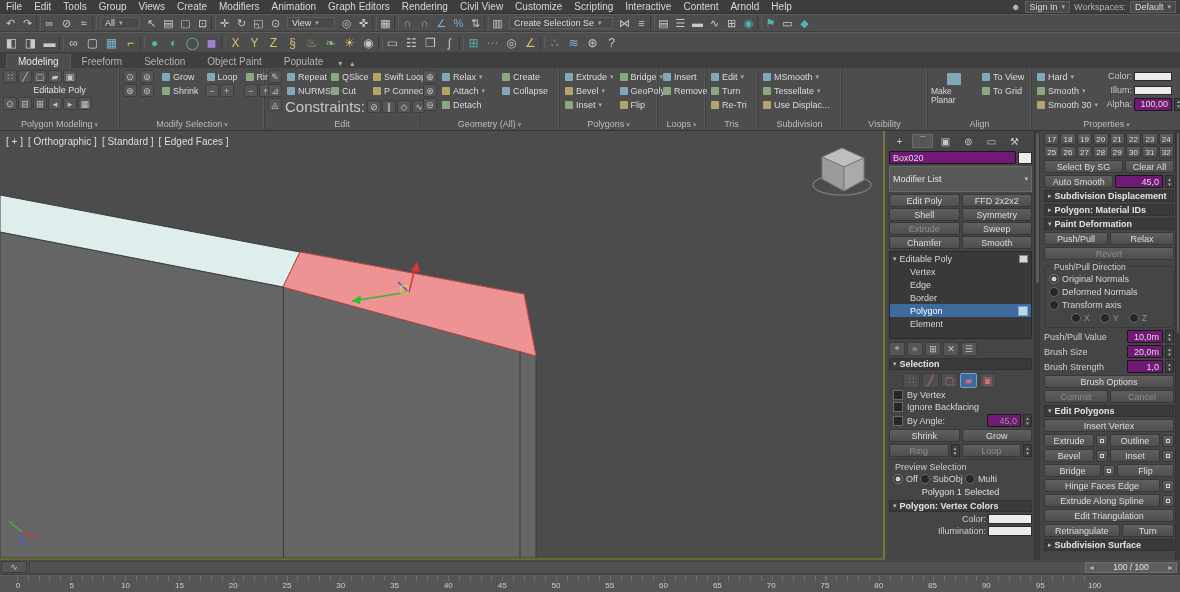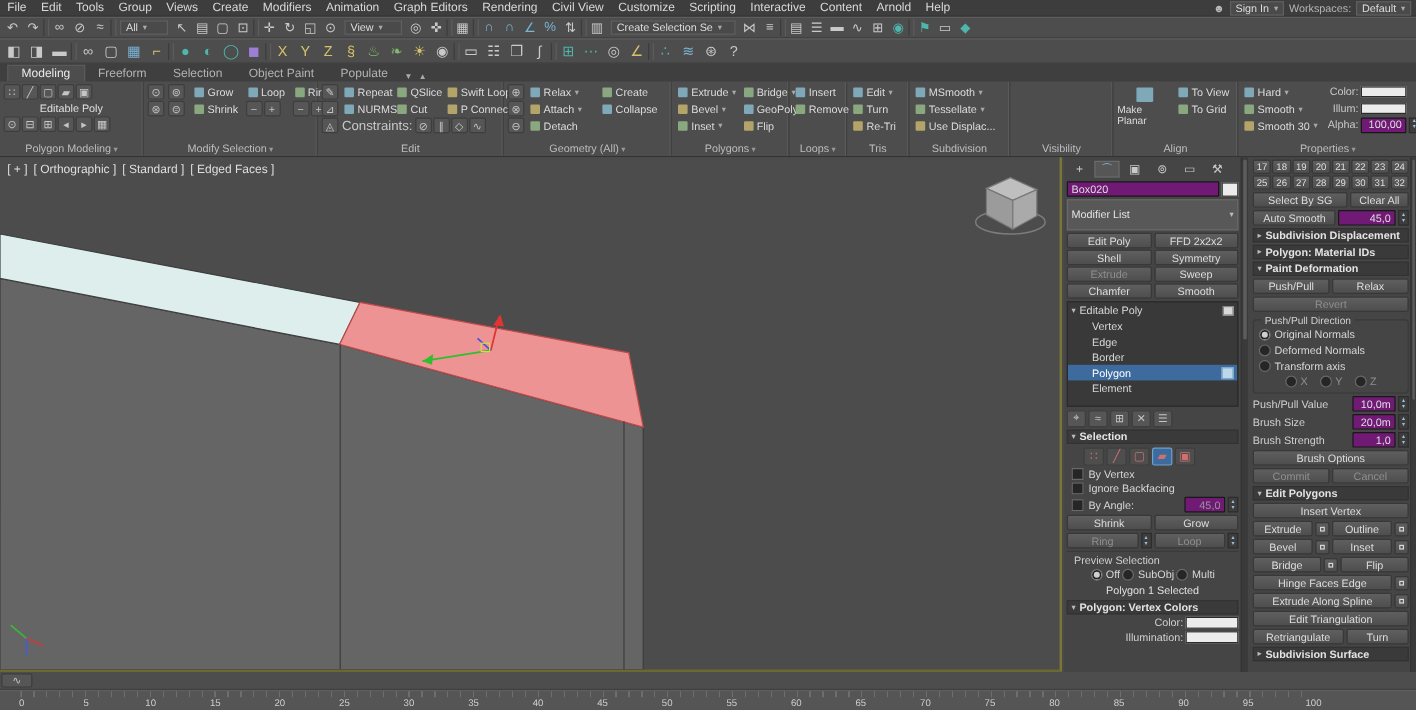--- a/index.html
+++ b/index.html
@@ -60,21 +60,21 @@
   .pm-title{font-size:9px;color:#e0e0e0;text-align:center;padding:2px 0}
   .ms-body{display:flex;gap:4px}
   .ms-grid{display:grid;grid-template-columns:16px 16px;gap:1px}
   .ms-col{display:flex;flex-direction:column;gap:1px}
   .ms-col2{display:grid;grid-template-columns:auto auto;gap:1px 4px;align-content:start}
   .spin-pair{display:flex;gap:1px}
   .ed-body{display:flex;gap:3px}
   .ed-side{display:flex;flex-direction:column;gap:1px}
   .ed-grid{display:grid;grid-template-columns:42px 40px 62px;gap:1px 2px;align-content:start}
   .constraints{grid-column:1 / span 3;display:flex;align-items:center;gap:2px}
-  .constraints .lab{font-size:11px;color:#c8c8c8}
+  .constraints .lab{font-size:15px;color:#c8c8c8}
   .geo-body{display:flex;gap:3px}
   .geo-grid{display:grid;grid-template-columns:58px 52px;gap:1px 2px;align-content:start}
   .col-list{display:flex;flex-direction:column;gap:1px}
   .grid2{display:grid;grid-template-columns:1fr 1fr;gap:1px 2px;align-content:start}
   .al-body{display:flex;gap:3px}
   .big-btn{width:46px;height:38px;display:flex;flex-direction:column;align-items:center;justify-content:center;
     font-size:8.5px;color:#dcdcdc;line-height:9px}
   .big-btn::before{content:"";width:14px;height:12px;background:#7fa8b8;border-radius:1px;margin-bottom:2px}
   .prop-body{display:flex;gap:4px}
   .prop-rows{display:flex;flex-direction:column;gap:2px}
@@ -728,21 +728,21 @@
         <div class="btn half dis">
             <span>Ring</span>
           </div>
         <span class="spin"></span>
         <div class="btn half dis">
             <span>Loop</span>
           </div>
         <span class="spin"></span>
       </div>
       <div class="preview-label">Preview Selection</div>
-      <div class="row" style="justify-content:center;padding:0 4px">
+      <div class="row" style="justify-content:flex-start;padding:0 4px">
         <div class="rd on">
             <span>Off</span>
           </div>
         <div class="rd">
             <span>SubObj</span>
           </div>
         <div class="rd">
             <span>Multi</span>
           </div>
       </div>
@@ -941,20 +941,27 @@
     <div class="cp-scrollbar sb2">
         <div class="thumb" style="height:200px"></div>
       </div>
   </div>
 
   <div class="timeline">
     <div class="tl-slider-row">
       <div class="mini-curve-btn">
           <span>∿</span>
         </div>
+      <div class="tl-track">
+        <div class="tl-handle">
+          <span class="tl-arrow">◄</span>
+          <span>100 / 100</span>
+          <span class="tl-arrow">►</span>
+        </div>
+      </div>
     </div>
     <div class="tl-ruler">
       <div class="tick-strip"></div>
       <div class="tl-ticks">
           <span class="tick-label">0</span>
           <span class="tick-label">5</span>
           <span class="tick-label">10</span>
           <span class="tick-label">15</span>
           <span class="tick-label">20</span>
           <span class="tick-label">25</span>

